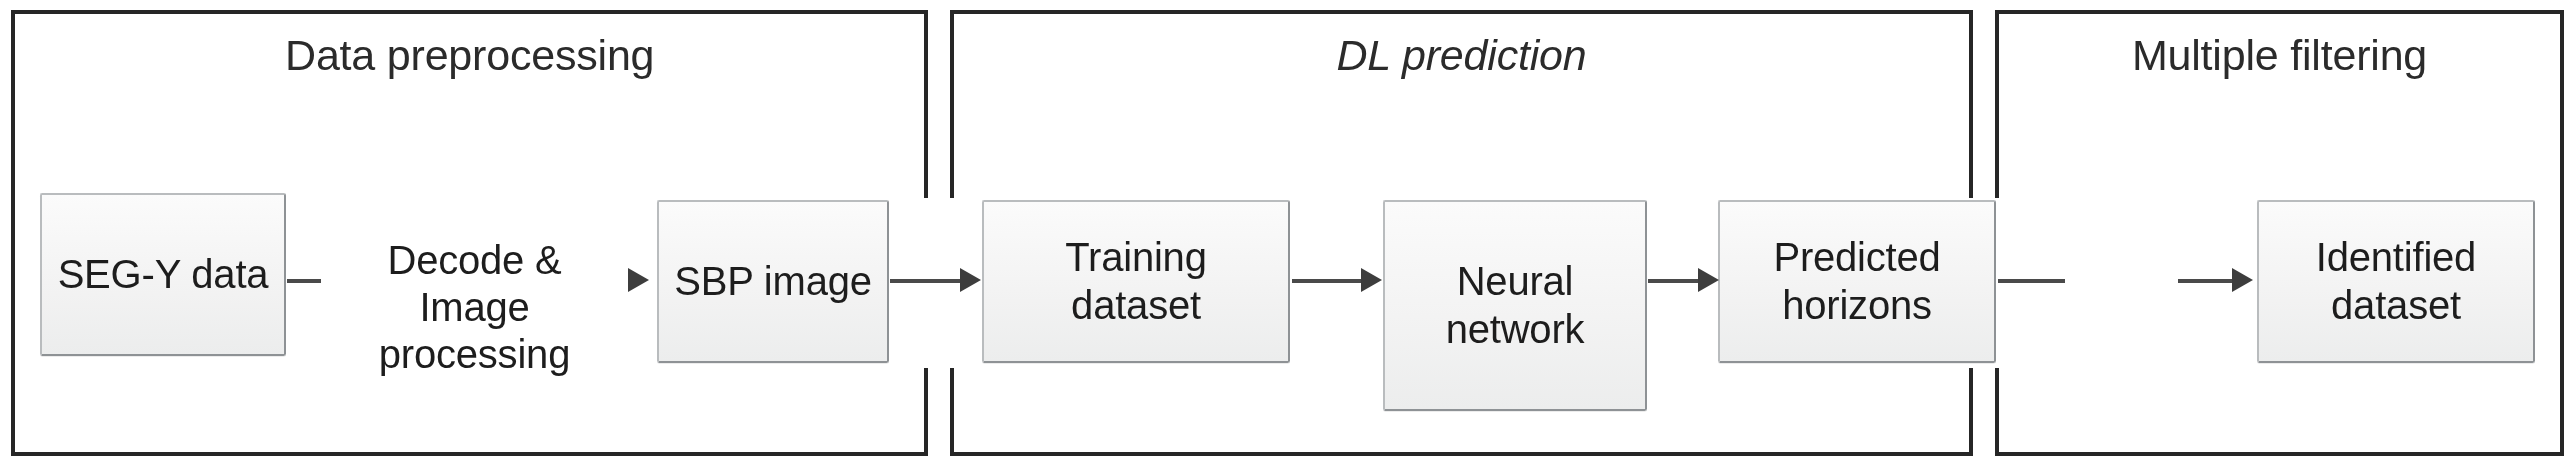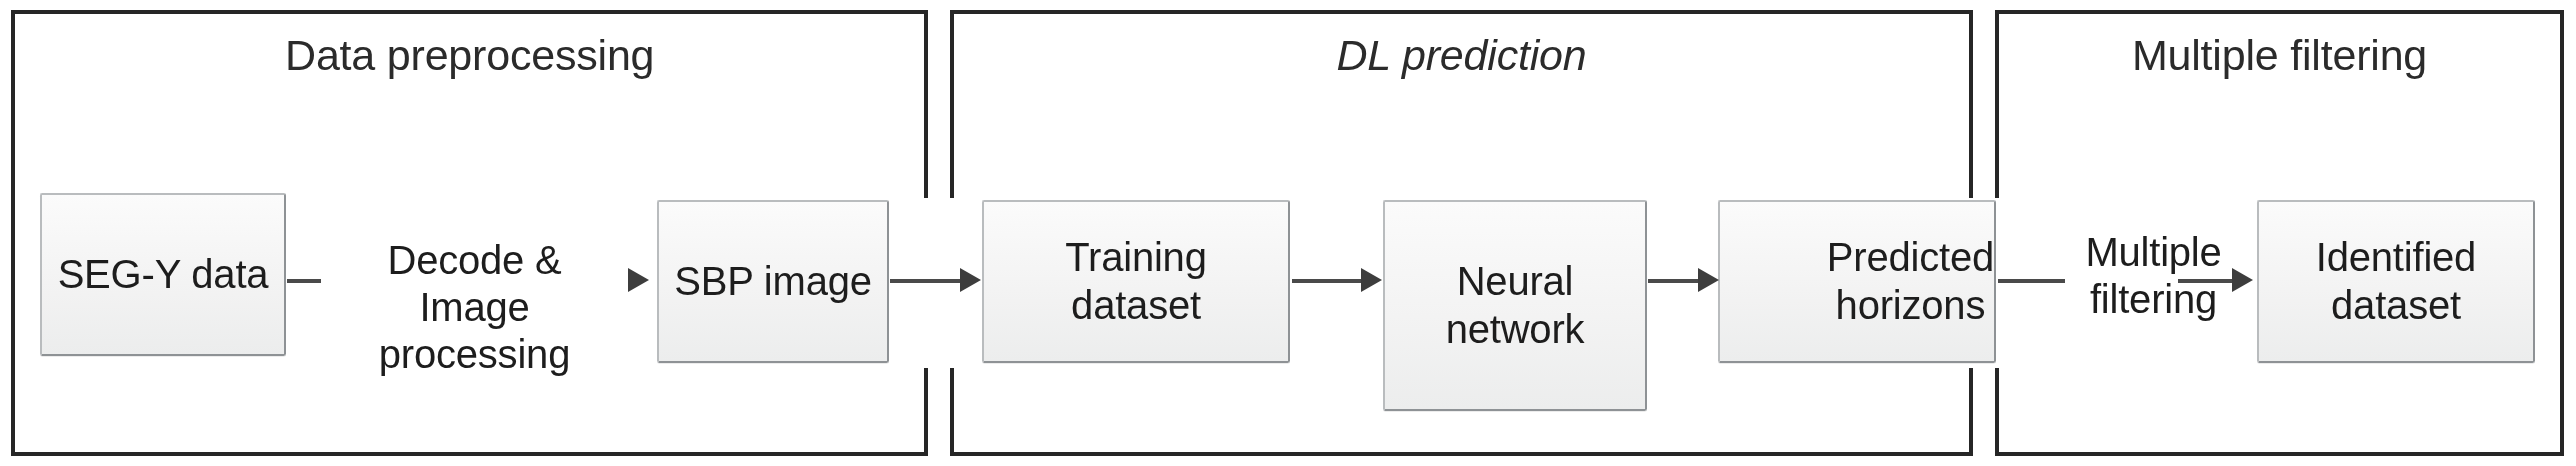--- a/index.html
+++ b/index.html
@@ -143,21 +143,21 @@
   <div class="pbox" style="left:982px; top:200px; width:308px; height:163px;">
     <span class="pbox-label">Training
 dataset</span>
   </div>
 
   <div class="pbox" style="left:1383px; top:200px; width:264px; height:211px;">
     <span class="pbox-label">Neural
 network</span>
   </div>
 
-  <div class="pbox" style="left:1718px; top:200px; width:278px; height:163px;justify-content:flex-end;">
+  <div class="pbox" style="left:1718px; top:200px; width:278px; height:163px;">
     <span class="pbox-label">Predicted
 horizons</span>
   </div>
 
   <div class="pbox" style="left:2257px; top:200px; width:278px; height:163px;">
     <span class="pbox-label">Identified
 dataset</span>
   </div>
 
   <div class="conn" style="left:287px; top:281px; width:34px;">
@@ -180,21 +180,19 @@
   </div>
 
   <div class="conn" style="left:1648px; top:281px; width:70px;">
     <div class="conn-line" style="left:0; width:51px;"></div>
     <div class="conn-head" style="left:50px;"></div>
   </div>
 
   <div class="conn" style="left:1998px; top:281px; width:67px;">
     <div class="conn-line" style="left:0; width:67px;"></div>
   </div>
-  <div class="edge-label" style="left:2057px; top:229px; width:193px; text-align:center;">Multiple
-filtering</div>
   <div class="conn" style="left:2178px; top:281px; width:78px;">
     <div class="conn-line" style="left:0; width:56px;"></div>
     <div class="conn-head" style="left:54px;"></div>
   </div>
 
 </div>
 
 
 </body></html>

